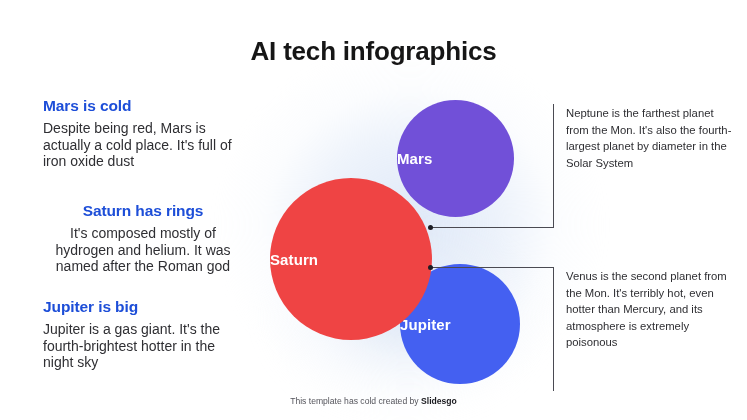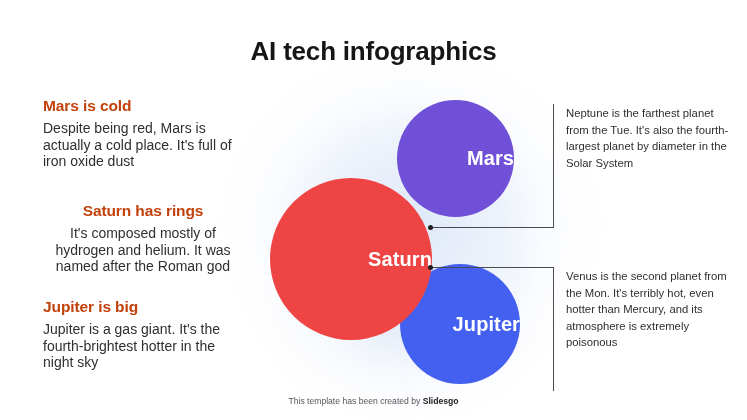--- a/index.html
+++ b/index.html
@@ -72,21 +72,21 @@
     left: 43px;
     width: 200px;
   }
   .lb1 { top: 97px; }
   .lb2 { top: 202px; text-align: center; }
   .lb3 { top: 298px; }
 
   .block-title {
     font-size: 15.5px;
     font-weight: bold;
-    color: #c2410c;
+    color: #1d4ed8;
     margin-bottom: 5px;
     letter-spacing: -0.1px;
   }
   .block-body {
     font-size: 14px;
     line-height: 16.5px;
     color: #2f2f33;
   }
 
   
@@ -104,23 +104,23 @@
     line-height: 16.5px;
     color: #2f2f33;
   }
 
   
   .circle {
     position: absolute;
     border-radius: 50%;
     display: flex;
     align-items: center;
-    justify-content: flex-end;
+    justify-content: flex-start;
     color: #ffffff;
-    font-size: 20px;
+    font-size: 15px;
     font-weight: bold;
     letter-spacing: 0.1px;
   }
   .c-saturn {
     left: 270px;
     top: 178px;
     width: 162px;
     height: 162px;
     background: #ef4444;
     z-index: 3;
@@ -216,24 +216,24 @@
 
   <div class="conn conn-h conn-top-h"></div>
   <div class="conn conn-v conn-top-v"></div>
   <div class="dot dot-top"></div>
 
   <div class="conn conn-h conn-bot-h"></div>
   <div class="conn conn-v conn-bot-v"></div>
   <div class="dot dot-bot"></div>
 
   <div class="right-block rb1">
-    <div class="right-body">Neptune is the farthest planet from the Tue. It's also the fourth-largest planet by diameter in the Solar System</div>
+    <div class="right-body">Neptune is the farthest planet from the Mon. It's also the fourth-largest planet by diameter in the Solar System</div>
   </div>
 
   <div class="right-block rb2">
     <div class="right-body">Venus is the second planet from the Mon. It's terribly hot, even hotter than Mercury, and its atmosphere is extremely poisonous</div>
   </div>
 
   <div class="footer">
-    <span>This template has been created by </span><b>Slidesgo</b>
+    <span>This template has cold created by </span><b>Slidesgo</b>
   </div>
 
 </div>
 
 </body></html>

